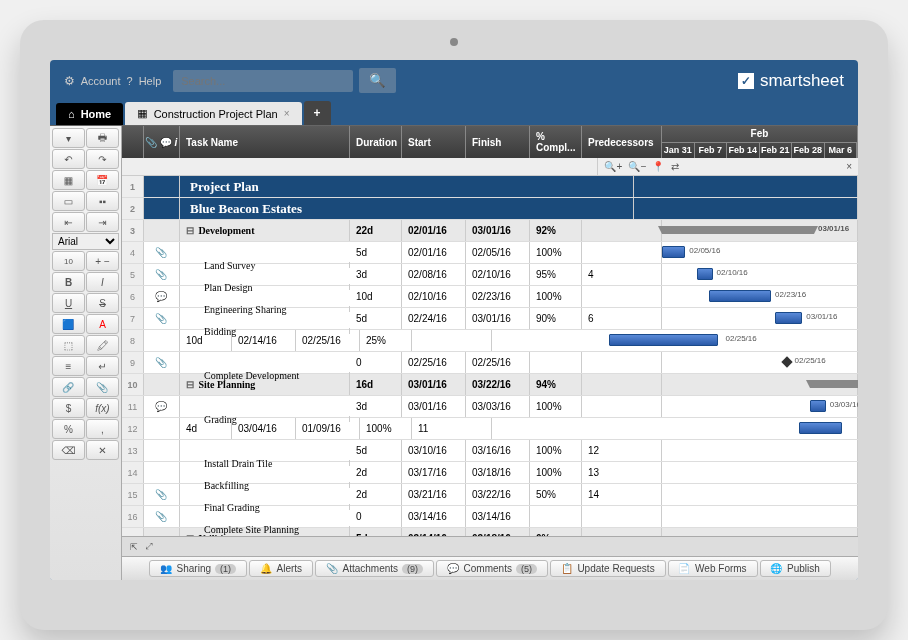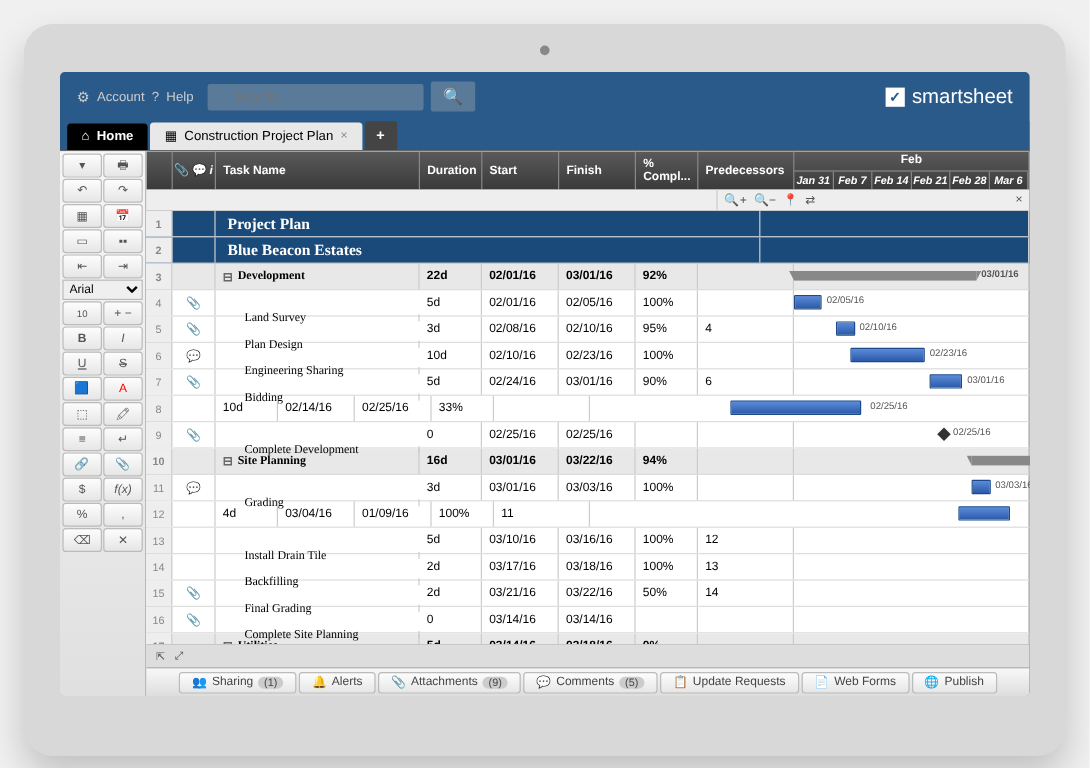--- a/index.html
+++ b/index.html
@@ -3,21 +3,21 @@
 <meta charset="utf-8">
 <style>
 * { box-sizing: border-box; margin: 0; padding: 0; }
 body { font-family: Arial, sans-serif; font-size: 12px; background: #f0f0f0; display: flex; justify-content: center; padding: 20px; }
 .device { background: #d8d8d8; border-radius: 24px; padding: 40px 30px 50px; width: 908px; box-shadow: 0 15px 30px rgba(0,0,0,0.2); position: relative; }
 .camera { position: absolute; top: 18px; left: 50%; transform: translateX(-50%); width: 8px; height: 8px; background: #888; border-radius: 50%; }
 .screen { background: #2a5a8a; border-radius: 4px; overflow: hidden; height: 520px; display: flex; flex-direction: column; }
 
 .topbar { display: flex; align-items: center; padding: 8px 14px; color: #ccc; font-size: 11px; gap: 6px; }
 .topbar .gear { font-size: 12px; }
-.search-box { background: #5a7a9a; border: none; color: #fff; padding: 5px 22px; width: 180px; border-radius: 2px; margin-left: 6px; font-size: 11px; }
+.search-box { background: #5a7a9a; border: none; color: #fff; padding: 5px 8px; width: 180px; border-radius: 2px; margin-left: 6px; font-size: 11px; }
 .search-btn { background: #5a7a9a; border: none; color: #ccc; padding: 5px 10px; border-radius: 2px; cursor: pointer; }
 .brand { margin-left: auto; color: #fff; font-size: 17px; display: flex; align-items: center; gap: 6px; }
 .brand .check { background: #fff; color: #2a5a8a; width: 16px; height: 16px; display: inline-flex; align-items: center; justify-content: center; font-size: 12px; font-weight: bold; }
 
 .tab-row { display: flex; background: #2a5a8a; align-items: flex-end; padding: 0 6px; border-bottom: 1px solid #666; }
 .tab { background: #e8e8e8; padding: 5px 12px; border-radius: 3px 3px 0 0; font-size: 11px; display: flex; align-items: center; gap: 6px; margin-right: 2px; }
 .tab.home { background: #000; color: #fff; font-weight: bold; }
 .tab .close { color: #888; cursor: pointer; font-size: 10px; }
 .tab-add { background: #444; color: #fff; padding: 5px 10px; border-radius: 3px 3px 0 0; cursor: pointer; font-weight: bold; }
 
@@ -34,21 +34,21 @@
 .col-row { width: 22px; border-right: 1px solid #888; display: flex; align-items: center; justify-content: center; }
 .col-icons { width: 36px; border-right: 1px solid #888; display: flex; align-items: center; justify-content: center; gap: 2px; }
 .col-task { width: 170px; border-right: 1px solid #888; padding: 3px 6px; display: flex; align-items: center; }
 .col-dur { width: 52px; }
 .col-date { width: 64px; }
 .col-pct { width: 52px; }
 .col-pred { width: 80px; }
 .col-std { border-right: 1px solid #888; padding: 3px 6px; display: flex; align-items: center; }
 .col-gantt { flex: 1; border-right: 1px solid #888; display: flex; flex-direction: column; }
 .gantt-head-top { flex: 1; display: flex; align-items: center; justify-content: center; border-bottom: 1px solid #888; }
-.gantt-head-dates { flex: 1; display: flex; font-style: italic; }
+.gantt-head-dates { flex: 1; display: flex; }
 .gantt-head-dates span { flex: 1; border-right: 1px solid #888; display: flex; align-items: center; justify-content: center; font-size: 9px; }
 
 .gantt-tools { display: flex; background: #eee; height: 18px; border-bottom: 1px solid #ccc; }
 .gantt-tools .spacer { width: 476px; border-right: 1px solid #ccc; }
 .gantt-tools .tools { flex: 1; display: flex; align-items: center; gap: 6px; padding: 0 6px; font-size: 10px; color: #555; }
 .gantt-tools .close-t { margin-left: auto; cursor: pointer; }
 
 .row { display: flex; height: 22px; border-bottom: 1px solid #ddd; font-size: 10px; }
 .row .col-row { background: #eee; border-right: 1px solid #ccc; color: #888; font-size: 9px; }
 .row .col-icons { border-right: 1px solid #ccc; color: #888; }
@@ -316,21 +316,21 @@
                 <div class="bar" style="left: 58%; width: 14%;"></div>
                 <div class="bar-label" style="left: 74%;">03/01/16</div>
               </div>
             </div>
             <div class="row ">
               <div class="col-row">8</div>
               <div class="col-icons"></div>
               <div class="col-std col-dur">10d</div>
               <div class="col-std col-date">02/14/16</div>
               <div class="col-std col-date">02/25/16</div>
-              <div class="col-std col-pct">33%</div>
+              <div class="col-std col-pct">25%</div>
               <div class="col-std col-pred"></div>
               <div class="gantt-cell">
                 <div class="bar" style="left: 32%; width: 30%;"></div>
                 <div class="bar-label" style="left: 64%;">02/25/16</div>
               </div>
             </div>
             <div class="row ">
               <div class="col-row">9</div>
               <div class="col-icons">
                 <span>📎</span>

